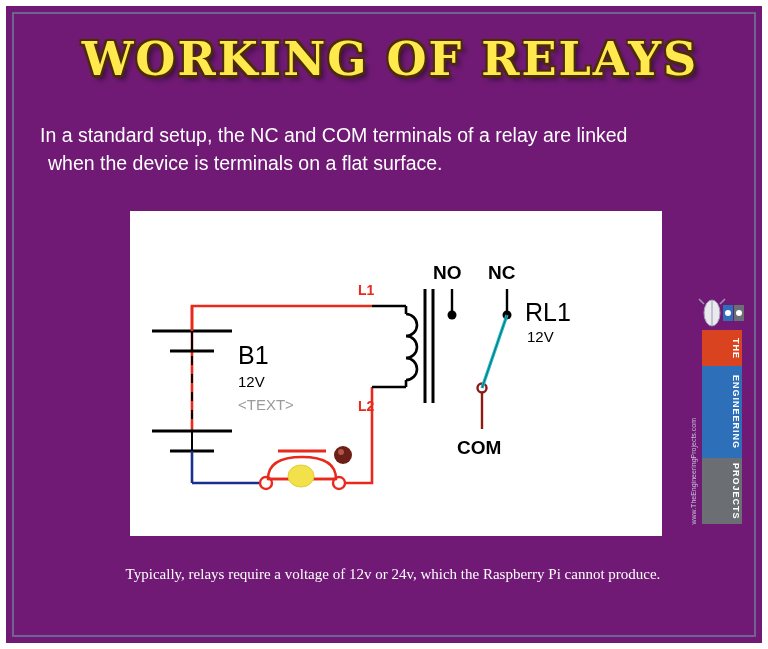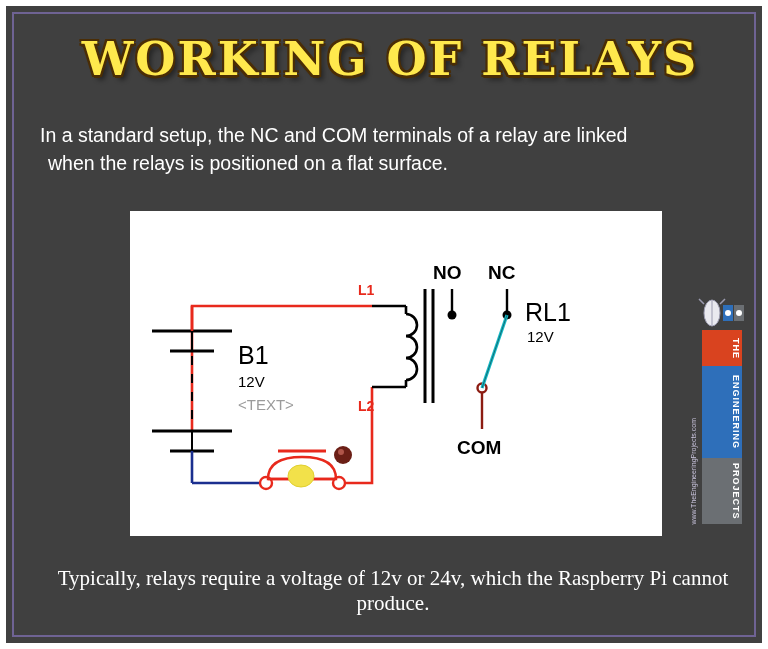--- a/index.html
+++ b/index.html
@@ -10,21 +10,21 @@
   body {
     width: 768px;
     height: 649px;
     overflow: hidden;
     font-family: "Liberation Serif", serif;
   }
   .slide {
     position: relative;
     width: 768px;
     height: 649px;
-    background: #404040;
+    background: #701a75;
     box-sizing: border-box;
     border: 6px solid #ffffff;
   }
   .inner-frame {
     position: absolute;
     left: 6px;
     top: 6px;
     right: 6px;
     bottom: 6px;
     border: 2px solid #6f6394;
@@ -79,21 +79,21 @@
   }
   .fig-svg { display: block; width: 532px; height: 325px; }
 
   
   .caption {
     position: absolute;
     left: 22px;
     top: 560px;
     width: 730px;
     color: #ffffff;
-    font-size: 21px;
+    font-size: 15px;
     font-family: "Liberation Serif", serif;
     text-align: center;
   }
 
   
   .logo {
     position: absolute;
     left: 690px;
     top: 292px;
     width: 52px;
@@ -143,21 +143,21 @@
 </head>
 <body>
 
 <div class="slide">
   <div class="inner-frame"></div>
 
   <div class="title">Working of Relays</div>
 
   <div class="intro">
     <span>In a standard setup, the NC and COM terminals of a relay are linked</span>
-    <span class="l2">when the relays is positioned on a flat surface.</span>
+    <span class="l2">when the device is terminals on a flat surface.</span>
   </div>
 
   <div class="figure">
     <svg class="fig-svg" viewBox="0 0 532 325">
 
       <g>
         <polyline points="62,220 62,95 242,95" fill="none" stroke="#e8291c" stroke-width="2.6"></polyline>
       </g>
 
       <g>

